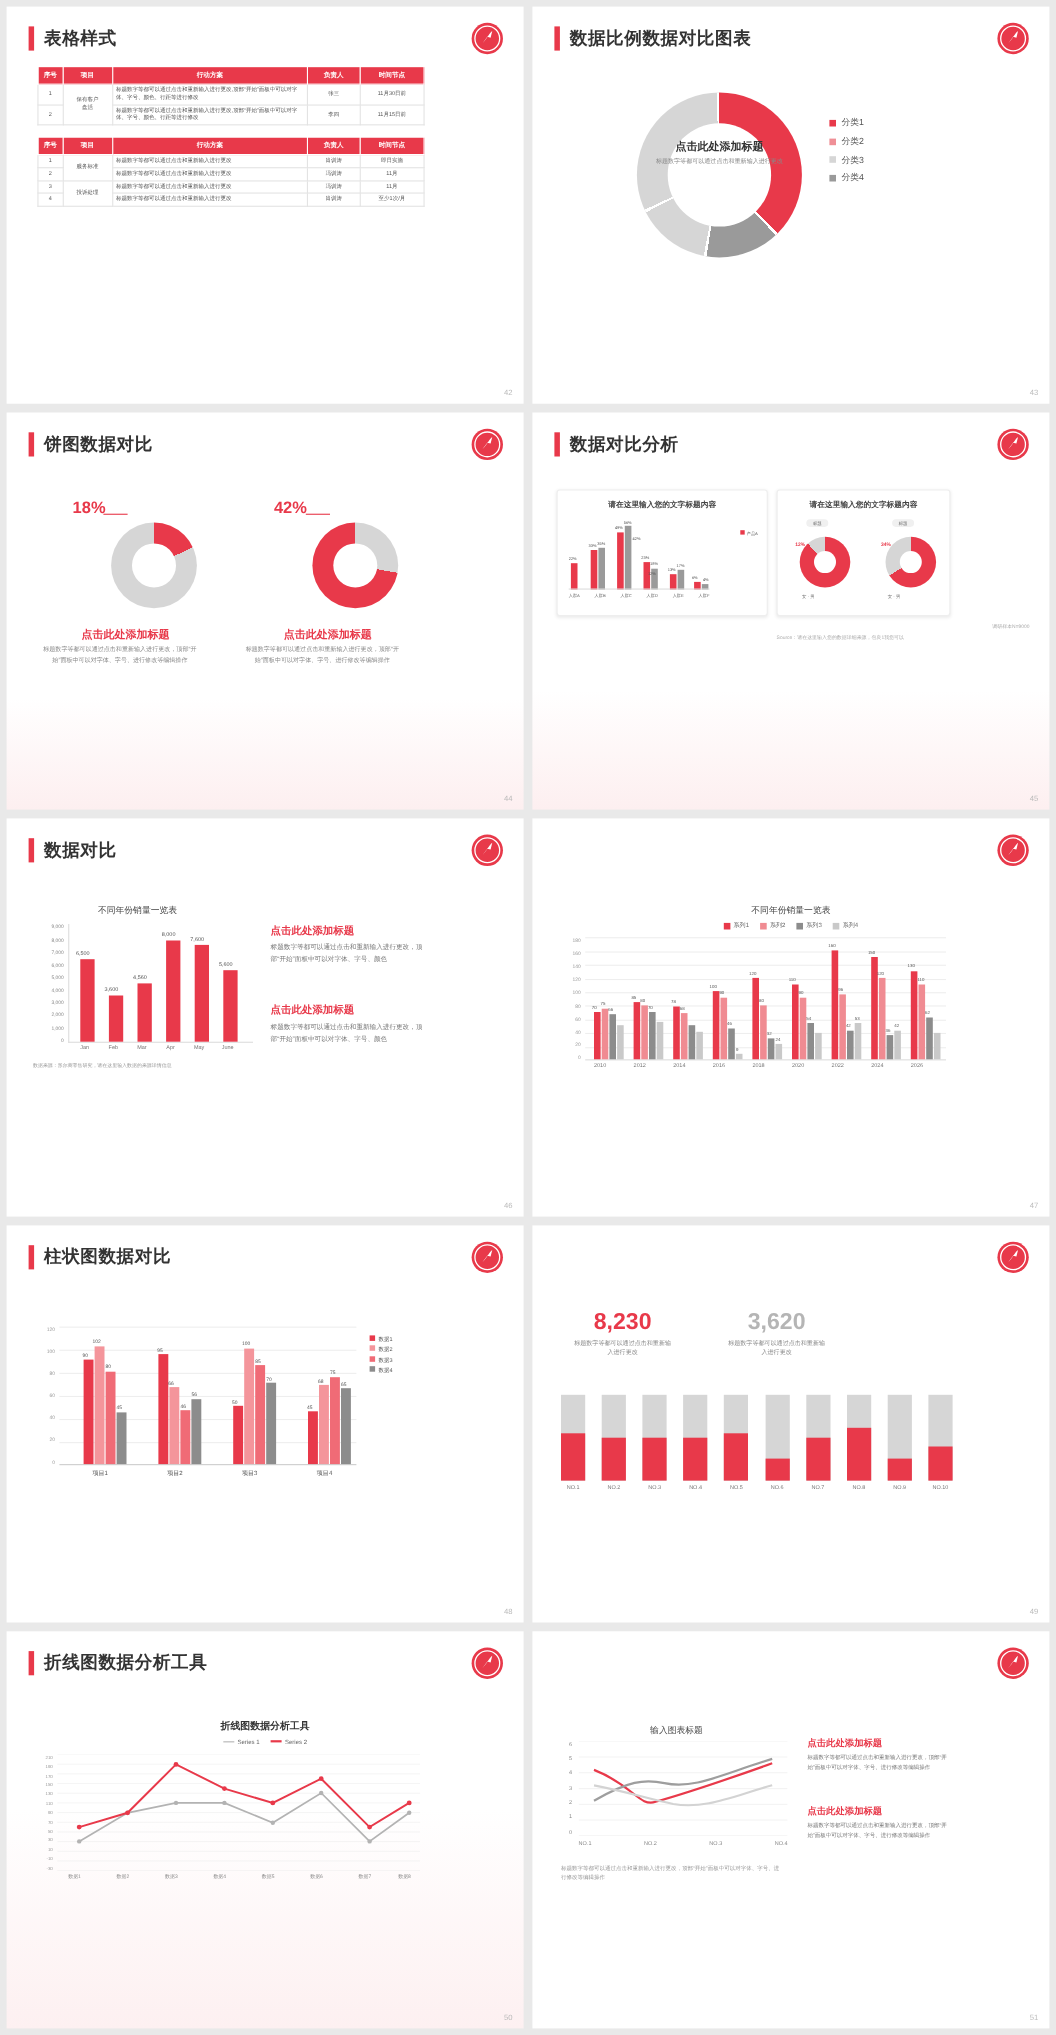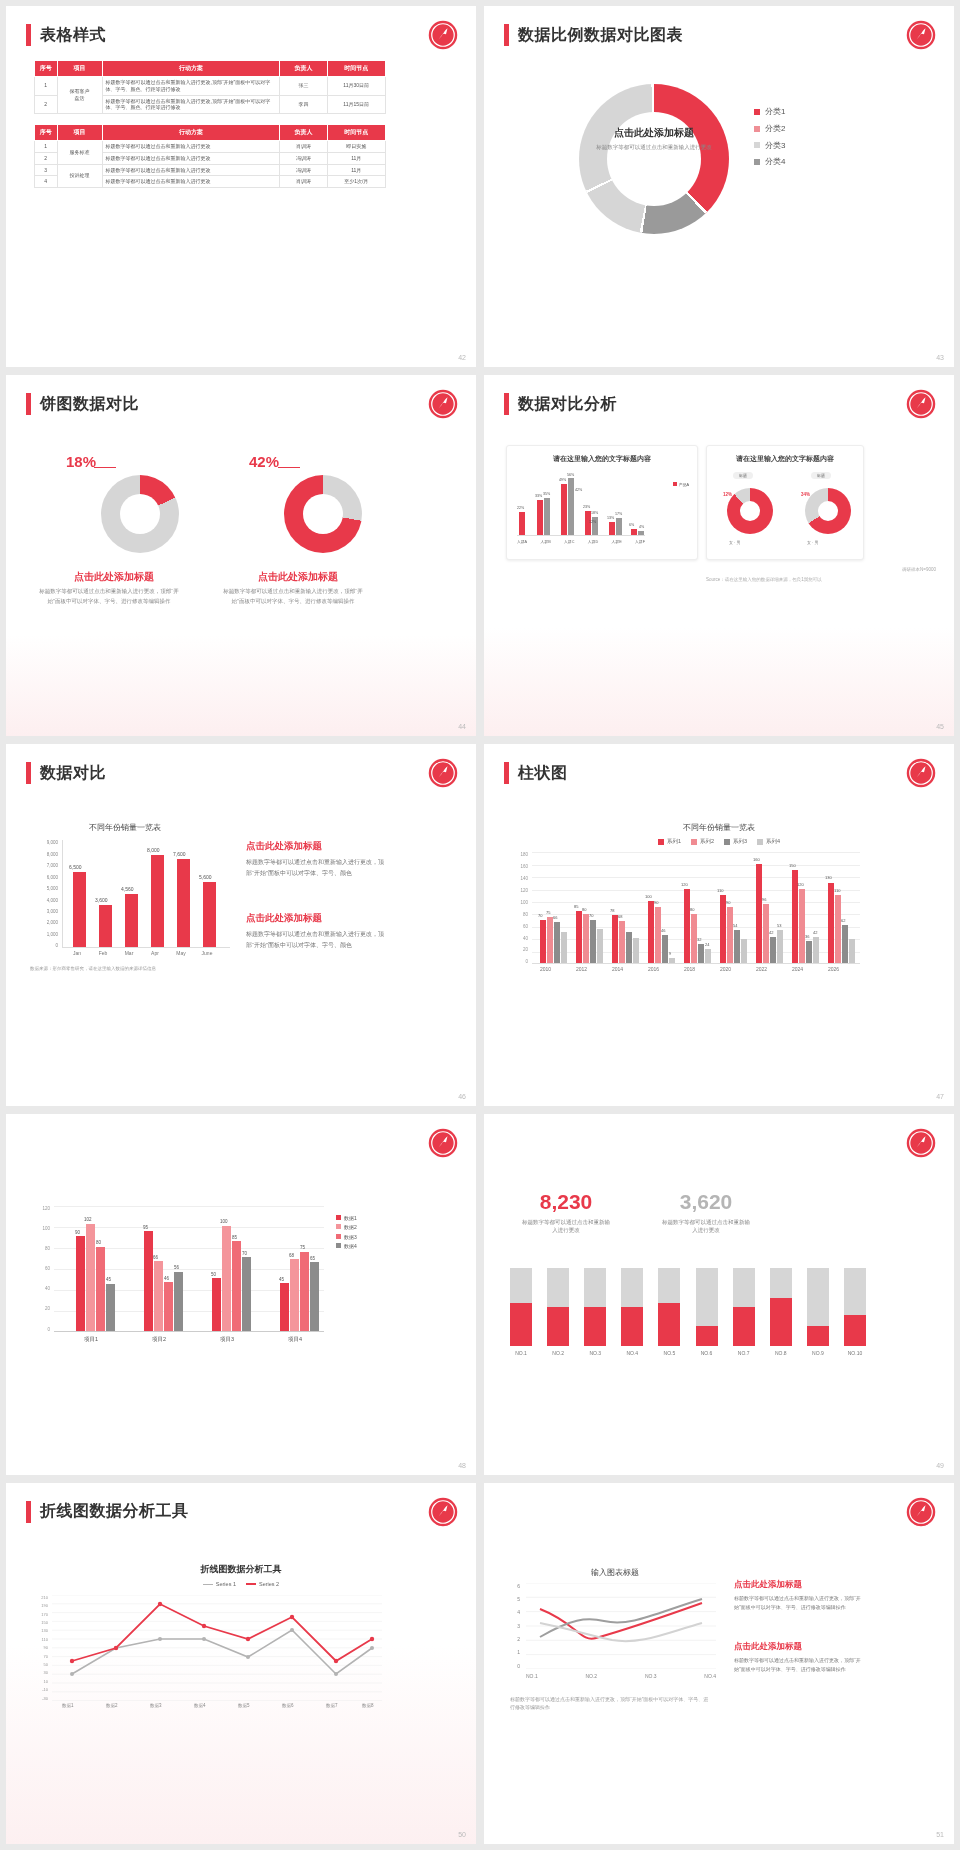--- a/index.html
+++ b/index.html
@@ -387,24 +387,20 @@
       <div class="rtxt-b" style="margin-top:4px;">标题数字等都可以通过点击和重新输入进行更改，顶部“开始”面板中可以对字体、字号、颜色</div>
     </div>
     <div style="position:absolute;left:240px;top:168px;width:140px;">
       <div class="rtxt-h">点击此处添加标题</div>
       <div class="rtxt-b" style="margin-top:4px;">标题数字等都可以通过点击和重新输入进行更改，顶部“开始”面板中可以对字体、字号、颜色</div>
     </div>
     <div class="slide-num">46</div>
   </div>
 
   <div class="slide">
-    <div class="stitle">
-      <div class="bar"></div>
-      <h2>柱状图</h2>
-    </div>
     <div class="logo">
       <svg viewBox="0 0 40 40">
           <circle cx="20" cy="20" r="19" fill="#e8394a"></circle>
           <circle cx="20" cy="20" r="15" fill="none" stroke="#fff" stroke-width="1.6"></circle>
           <path d="M14 26 C20 20 22 14 26 11 L24 19 L20 18 Z" fill="#fff"></path>
         </svg>
     </div>
     <div class="chart-title" style="position:absolute;left:0;top:78px;width:100%;">不同年份销量一览表</div>
     <div class="legend-row" style="position:absolute;top:94px;width:100%;">
       <span><span class="sq" style="background:#e8394a"></span>系列1</span>
@@ -521,20 +517,24 @@
         <span style="position:absolute;left:188px;">2020</span>
         <span style="position:absolute;left:224px;">2022</span>
         <span style="position:absolute;left:260px;">2024</span>
         <span style="position:absolute;left:296px;">2026</span>
       </div>
     </div>
     <div class="slide-num">47</div>
   </div>
 
   <div class="slide">
+    <div class="stitle">
+      <div class="bar"></div>
+      <h2>柱状图数据对比</h2>
+    </div>
     <div class="logo">
       <svg viewBox="0 0 40 40">
           <circle cx="20" cy="20" r="19" fill="#e8394a"></circle>
           <circle cx="20" cy="20" r="15" fill="none" stroke="#fff" stroke-width="1.6"></circle>
           <path d="M14 26 C20 20 22 14 26 11 L24 19 L20 18 Z" fill="#fff"></path>
         </svg>
     </div>
 
     <div style="position:absolute;left:28px;top:92px;width:290px;height:140px;">
       <div style="position:absolute;left:0;top:0;width:16px;height:126px;font-size:4.5px;color:#999;display:flex;flex-direction:column;justify-content:space-between;align-items:flex-end;">

